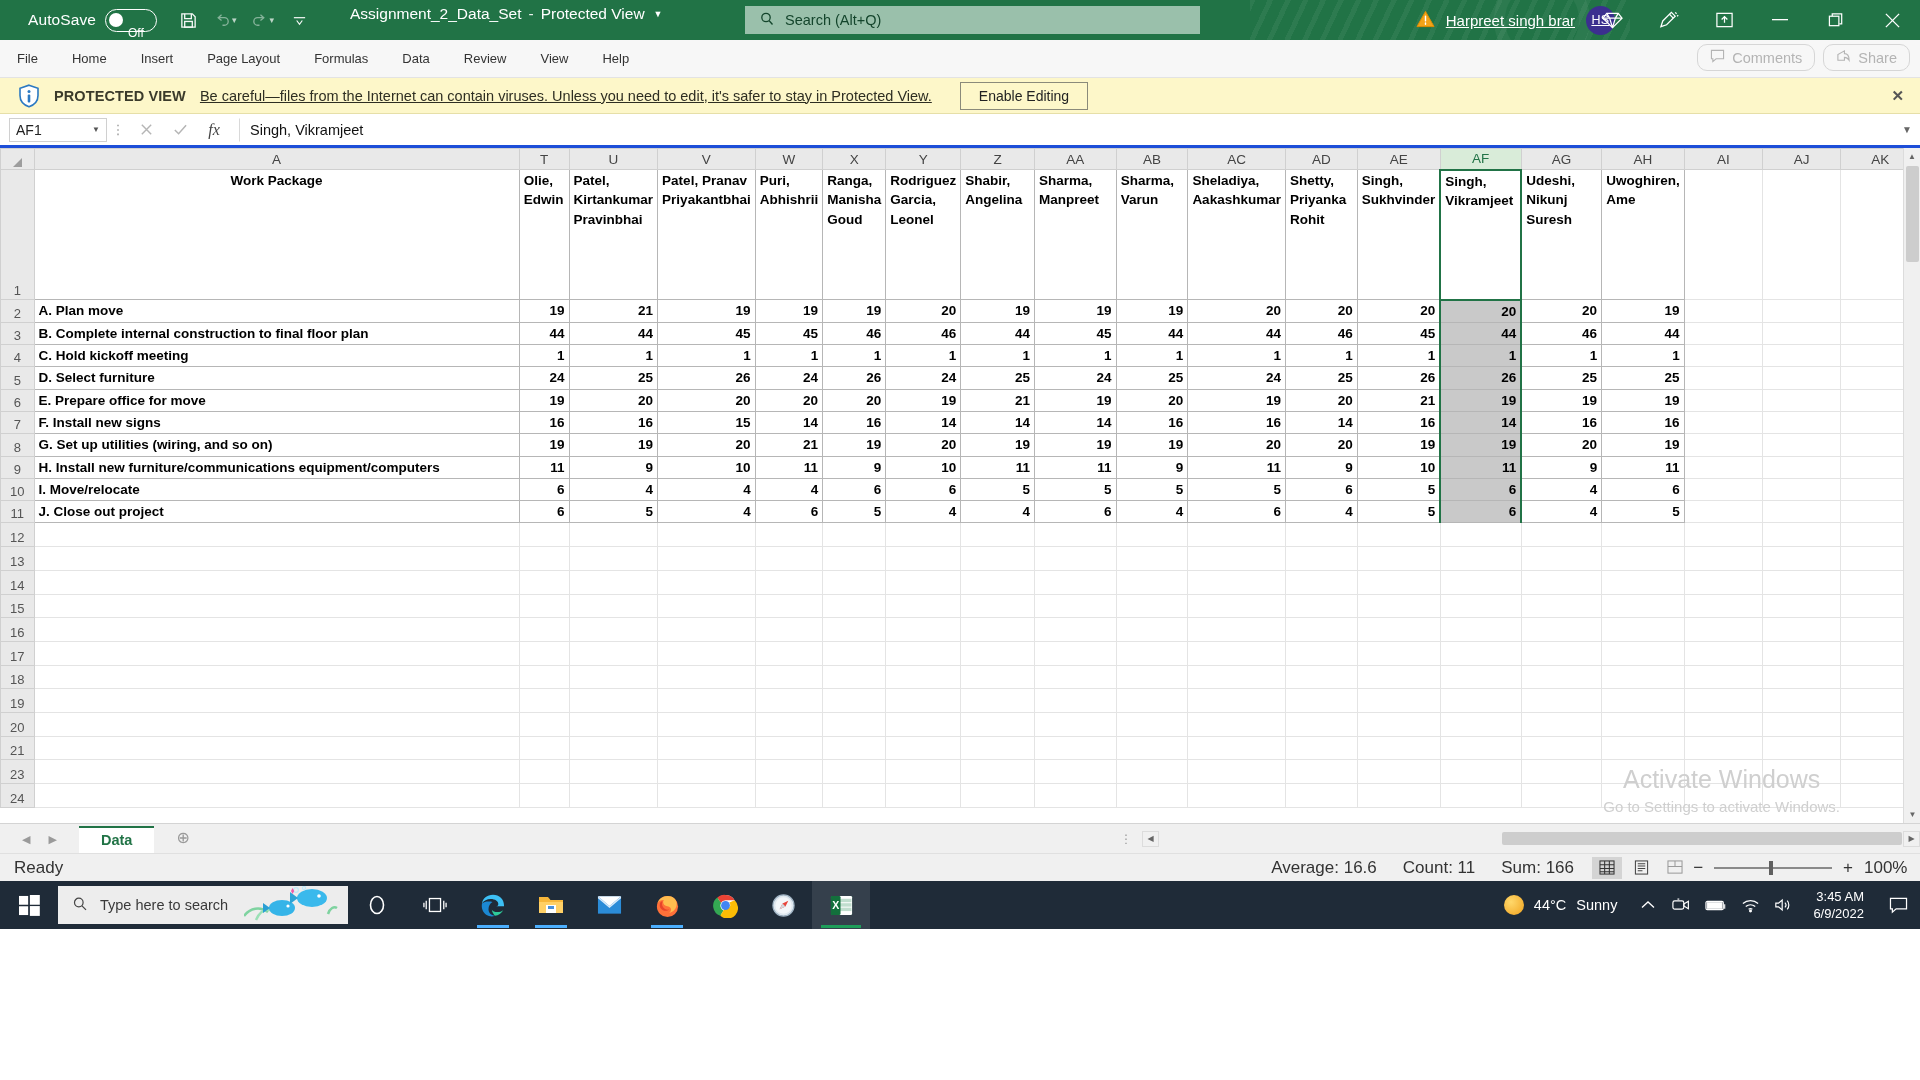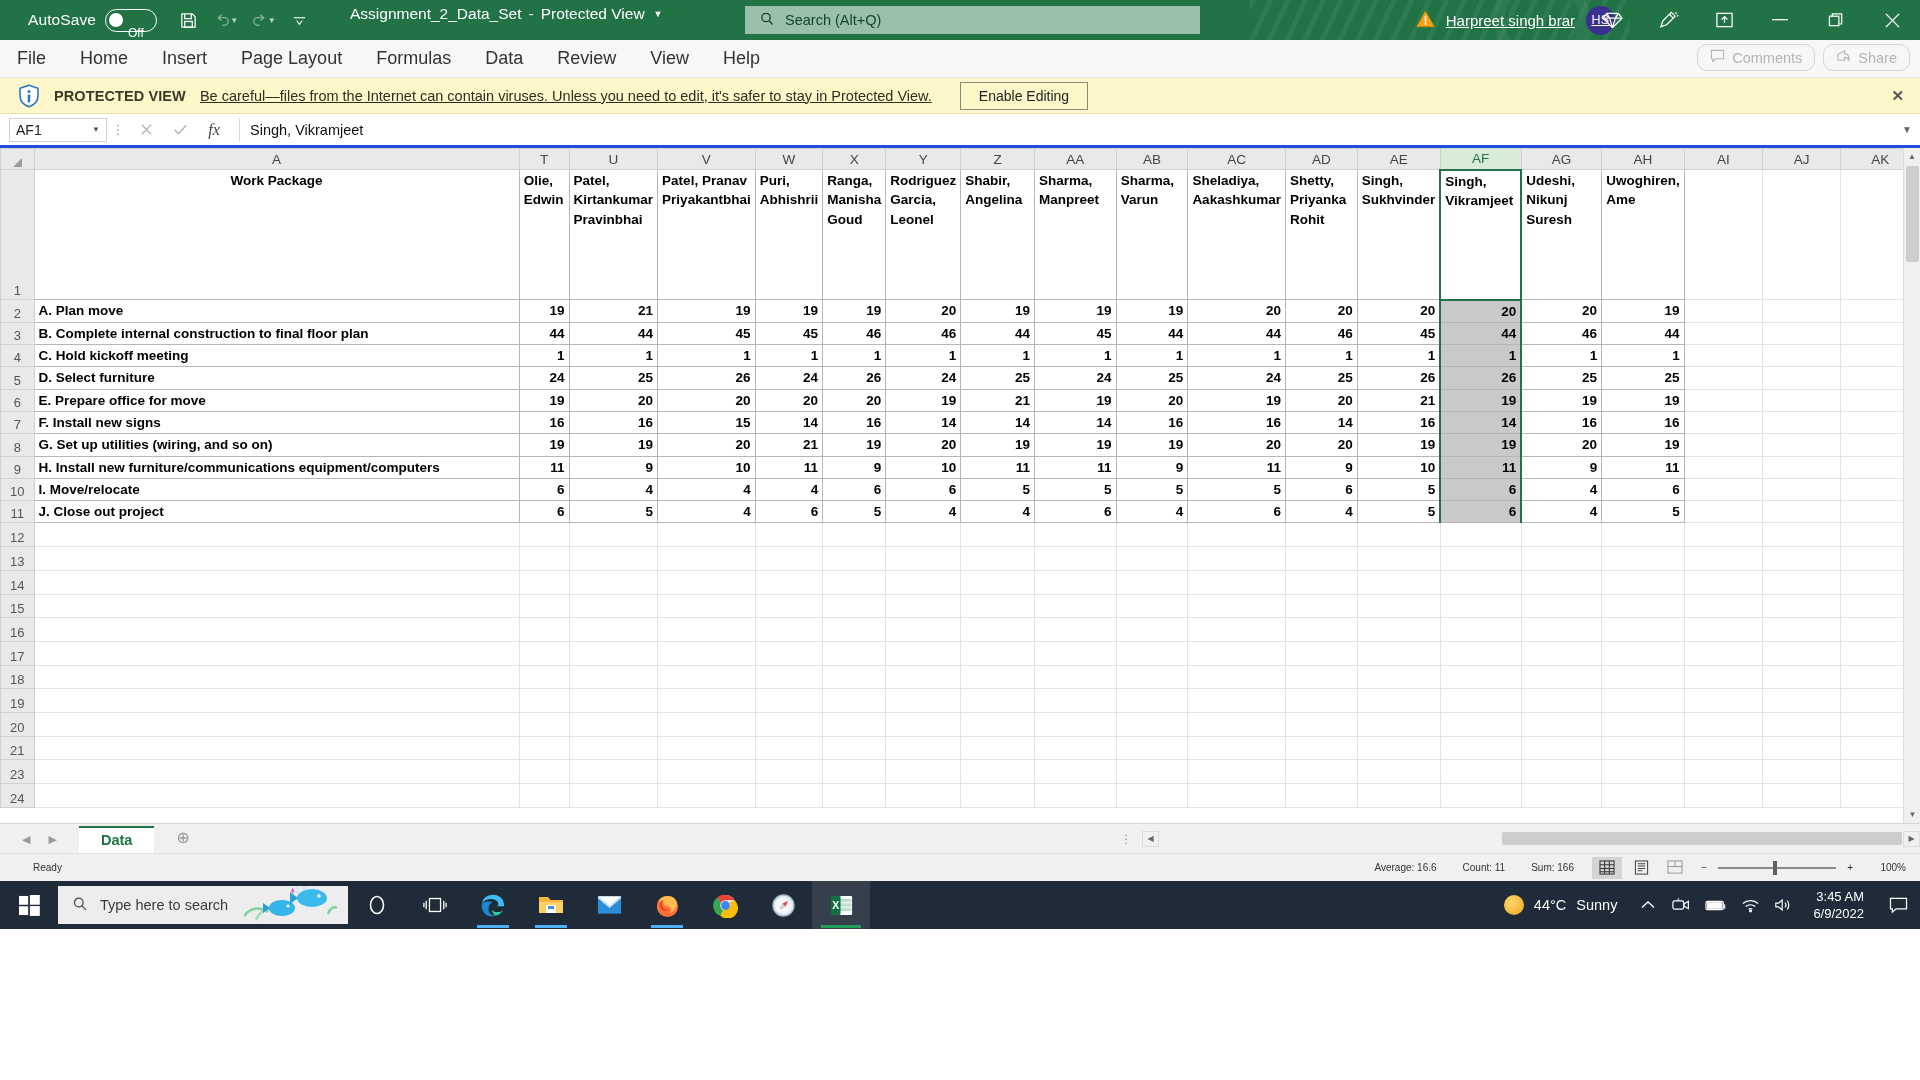--- a/index.html
+++ b/index.html
@@ -67,21 +67,21 @@
   .tb-right .btn {
     width: 56px; height: 40px; display: flex; align-items: center; justify-content: center;
   }
 
   
   .ribbon {
     height: 38px; background: #f7f7f7; display: flex; align-items: stretch;
     position: relative; border-bottom: 1px solid #e3e3e3;
   }
   .rtab {
-    padding: 0 17px; display: flex; align-items: center; font-size: 18px; color: #333;
+    padding: 0 17px; display: flex; align-items: center; font-size: 13px; color: #333;
   }
   .rtab.file { color: #333; }
   .ribbon-right {
     position: absolute; right: 10px; top: 4px; display: flex; gap: 8px;
   }
   .ghost-btn {
     border: 1px solid #d6d6d6; border-radius: 10px; color: #b4b4b4;
     font-size: 14.5px; padding: 4px 12px; display: flex; align-items: center; gap: 7px;
     background: #f7f7f7;
   }
@@ -181,21 +181,21 @@
     display: flex; align-items: center;
   }
   .hs-dots { color: #999; font-size: 12px; margin-right: 10px; }
   .hs-btn { width: 17px; height: 16px; background: #f0f0f0; border: 1px solid #dcdcdc; display:flex; align-items:center; justify-content:center; font-size: 8px; color: #666; }
   .hs-track { flex: 1; height: 16px; background: #f0f0f0; position: relative; margin: 0 1px; }
   .hs-thumb { position: absolute; right: 0; top: 1px; width: 400px; height: 13px; background: #cdcdcd; border-radius: 2px; }
 
   
   .statusbar {
     height: 28px; background: #f0f0f0; display: flex; align-items: center;
-    font-size: 10px; color: #333; position: relative; border-top: 1px solid #e0e0e0; padding-left: 19px;
+    font-size: 17px; color: #333; position: relative; border-top: 1px solid #e0e0e0;
   }
   .sb-ready { margin-left: 14px; }
   .sb-stats { position: absolute; right: 346px; display: flex; gap: 26px; }
   .sb-views { position: absolute; right: 230px; display: flex; gap: 4px; align-items: center; }
   .sb-view { width: 30px; height: 22px; display: flex; align-items: center; justify-content: center; color: #444; }
   .sb-view.active { background: #d4d4d4; }
   .sb-zoom { position: absolute; right: 14px; display: flex; align-items: center; gap: 11px; }
   .zslider { width: 118px; height: 2px; background: #8a8a8a; position: relative; }
   .zknob { position: absolute; left: 55px; top: -6px; width: 4px; height: 14px; background: #606060; }
   .zpct { width: 42px; text-align: right; }
@@ -967,20 +967,24 @@
           <td class="cell empty"></td>
           <td class="cell empty"></td>
           <td class="cell empty"></td>
           <td class="cell empty"></td>
           <td class="cell empty"></td>
         </tr>
 
   </tbody>
     </table>
 
+  <div class="activate-wm">
+    <div class="l1">Activate Windows</div>
+    <div class="l2">Go to Settings to activate Windows.</div>
+  </div>
 
   <div class="vscroll">
     <div class="vs-btn">▲</div>
     <div class="vs-thumb"></div>
     <div class="vs-btn" style="position:absolute;bottom:0;width:17px;">▼</div>
   </div>
 </div>
 
 <div class="sheetbar">
   <div class="nav-arrows">

